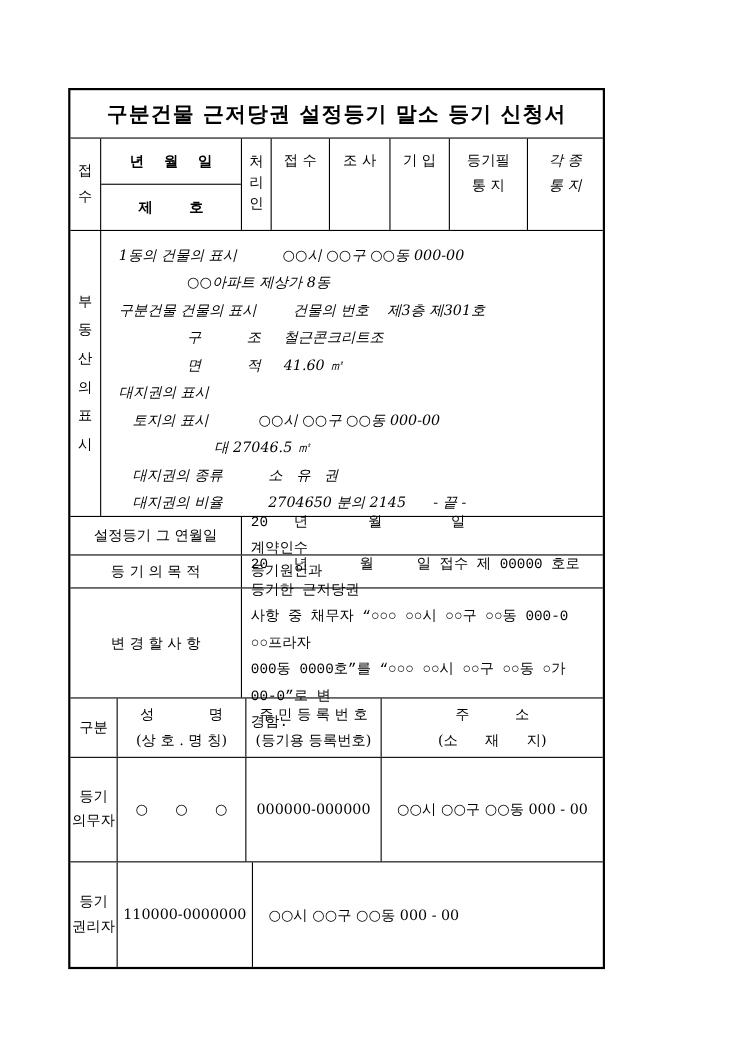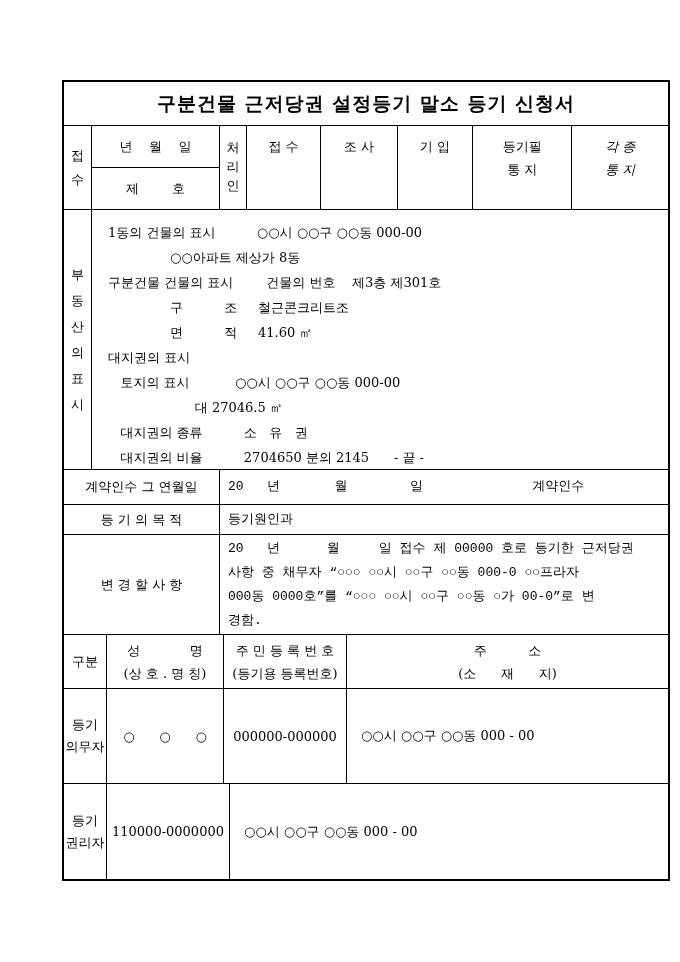--- a/index.html
+++ b/index.html
@@ -3,50 +3,50 @@
 <meta charset="utf-8">
 <style>
   * { margin:0; padding:0; box-sizing:border-box; }
   html,body { background:#ffffff; }
   body {
     width:680px; height:962px;
     font-family:"DejaVu Serif","Liberation Serif",serif;
     color:#000;
   }
   .page { position:relative; width:680px; height:962px; background:#fff; overflow:hidden; }
-  .form { position:absolute; left:62px; top:80px; width:608px; border:2px solid #000; background:#fff; }
+  .form { position:absolute; left:62px; top:80px; width:488px; border:2px solid #000; background:#fff; }
   .row { display:flex; border-bottom:1px solid #000; }
   .row:last-child { border-bottom:none; }
   .cell { border-right:1px solid #000; }
   .cell:last-child { border-right:none; }
 
   .title-row { height:44px; align-items:center; justify-content:center; }
   .title { font-size:19px; font-weight:bold; letter-spacing:1px; text-align:center; width:100%; }
 
   .receipt-row { height:84px; }
   .vlabel {
     display:flex; align-items:center; justify-content:center;
     white-space:pre-line; text-align:center; font-size:13px; line-height:1.8;
   }
   .w-receipt { width:28px; }
   .w-processor { width:27px; line-height:1.45; }
-  .datecol { width:128px; display:flex; flex-direction:column; }
+  .datecol { width:128px; display:flex; flex-direction:column;font-weight:bold; }
   .date-line { flex:1; border-bottom:1px solid #000; display:flex; align-items:center; justify-content:center; white-space:pre; font-size:13px; }
   .number-line { flex:1; display:flex; align-items:center; justify-content:space-between; padding:0 34px; font-size:13px; }
   .stamp {
     display:flex; justify-content:center; align-items:flex-start; padding-top:10px;
     text-align:center; white-space:pre-line; font-size:13px; line-height:1.75;
   }
   .f-55 { flex:55 0 0; } .f-57 { flex:57 0 0; } .f-56 { flex:56 0 0; }
   .f-74 { flex:74 0 0; } .f-72 { flex:72 0 0;font-style:italic; }
 
   .property-row { height:260px; }
   .property-label { line-height:26px; }
   .property-content { flex:1; padding:10px 4px 6px 16px; font-size:13px; overflow:hidden; }
-  .pline { white-space:pre; line-height:25px; }
+  .pline { white-space:pre; line-height:25px;font-style:italic; }
 
   .label-col { width:156px; display:flex; align-items:center; justify-content:center; text-align:center; font-size:13px; white-space:pre; }
   .value-col { flex:1; display:flex; align-items:center; padding:2px 8px; font-size:13px; white-space:pre-wrap; line-height:24px;font-family:Liberation Mono, monospace; }
   .cause-row { height:35px; }
   .purpose-row { height:30px;justify-content:center; }
   .change-row { height:100px; }
 
   .party-header-row { height:54px; }
   .w-gubun { width:43px; }
   .w-name { width:117px; }
@@ -106,21 +106,21 @@
         <div class="pline">               면          적     41.60 ㎡</div>
         <div class="pline">대지권의 표시</div>
         <div class="pline">   토지의 표시           ○○시 ○○구 ○○동 000-00</div>
         <div class="pline">                     대 27046.5 ㎡</div>
         <div class="pline">   대지권의 종류          소   유   권</div>
         <div class="pline">   대지권의 비율          2704650 분의 2145      - 끝 -</div>
       </div>
     </div>
 
     <div class="row cause-row">
-      <div class="cell label-col">계약인수 그 연월일</div>
+      <div class="cell label-col">설정등기 그 연월일</div>
       <div class="cell value-col">20   년       월        일              계약인수</div>
     </div>
 
     <div class="row purpose-row">
       <div class="cell label-col">등 기 의 목 적</div>
       <div class="cell value-col">등기원인과</div>
     </div>
 
     <div class="row change-row">
       <div class="cell label-col">변 경 할 사 항</div>

